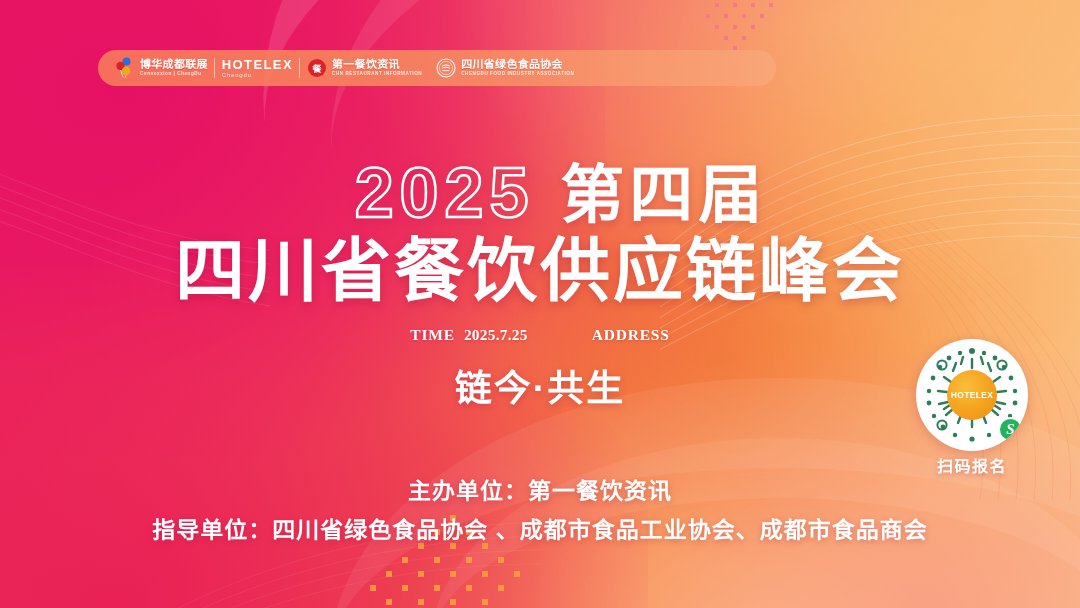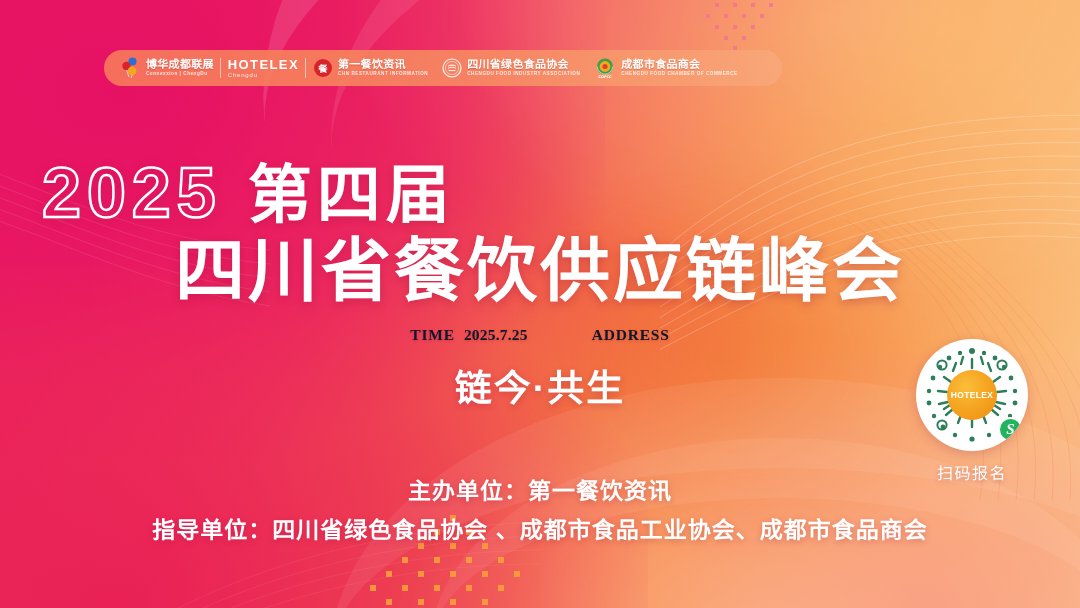--- a/index.html
+++ b/index.html
@@ -110,21 +110,21 @@
     width: 150px; height: 62px;
   }
   .dots.bottom {
     left: 358px; bottom: 0px;
     width: 190px; height: 95px;
   }
 
   
   .logo-bar {
     position: absolute;
-    left: 104px; top: 50px;
+    left: 98px; top: 50px;
     width: 678px; height: 36px;
     border-radius: 18px;
     background: linear-gradient(100deg, rgba(247,118,92,.92) 0%, rgba(247,134,92,.88) 35%, rgba(248,152,104,.82) 68%, rgba(249,170,126,.72) 100%);
     display: flex;
     align-items: center;
     padding: 0 10px;
     gap: 0;
   }
   .logo-slot {
     display: flex;
@@ -183,20 +183,21 @@
   
   .title-block {
     position: absolute;
     left: 0; right: 0;
     top: 158px;
     text-align: center;
   }
   .line-1 {
     display: flex;
     align-items: baseline;
+    justify-content: center;
     gap: 26px;
     line-height: 1;
     padding-left: 42px;
   }
   .year {
     font-size: 70px;
     font-weight: bold;
     letter-spacing: 6px;
     color: transparent;
     -webkit-text-stroke: 2.5px #ffffff;
@@ -221,21 +222,21 @@
     font-family: "Liberation Sans", "DejaVu Sans", sans-serif;
     text-shadow: 0 3px 10px rgba(150,10,50,.30);
   }
 
   .meta-row {
     margin-top: 16px;
     display: flex;
     justify-content: center;
     align-items: baseline;
     gap: 64px;
-    color: #0f172a;
+    color: #ffffff;
     font-family: "Liberation Serif", "DejaVu Serif", serif;
     font-weight: bold;
     font-size: 15.5px;
     letter-spacing: .2px;
     text-shadow: 0 1px 3px rgba(150,10,50,.3);
   }
   .meta-item { display: flex; align-items: baseline; gap: 9px; white-space: nowrap; }
   .meta-key { letter-spacing: .8px; }
 
   .slogan {
@@ -306,24 +307,24 @@
     display: flex;
     align-items: center;
     justify-content: center;
     color: #ffffff;
     font-size: 15px;
     font-weight: bold;
     font-family: "Liberation Serif", serif;
     font-style: italic;
   }
   .qr-caption {
-    margin-top: 9px;
+    margin-top: 2px;
     color: #ffffff;
     font-size: 16px;
-    font-weight: normal;
+    font-weight: bold;
     letter-spacing: 1.5px;
     font-family: "Liberation Sans", "DejaVu Sans", sans-serif;
     text-shadow: 0 2px 5px rgba(150,10,50,.3);
   }
 </style>
 </head>
 <body>
 
 <div class="poster">
 
@@ -481,33 +482,20 @@
         <circle cx="10" cy="10" r="9" fill="none" stroke="#ffffff" stroke-width="1.2" opacity=".9"></circle>
         <circle cx="10" cy="10" r="6.6" fill="none" stroke="#ffffff" stroke-width=".8" opacity=".7"></circle>
         <path d="M6 8.2 C8 6.6 12 6.6 14 8.2 M6 10.4 C8 8.8 12 8.8 14 10.4 M6.6 12.6 H13.4" stroke="#ffffff" stroke-width="1" fill="none" opacity=".95"></path>
       </svg>
       <span class="logo-txt">
         <span class="logo-cn">四川省绿色食品协会</span>
         <span class="logo-en">CHENGDU FOOD INDUSTRY ASSOCIATION</span>
       </span>
     </div>
 
-    <div class="logo-slot">
-      <svg class="logo-mark" width="22" height="22" viewBox="0 0 22 22">
-        <circle cx="11" cy="9.5" r="8" fill="#3f9e4d"></circle>
-        <circle cx="11" cy="9.5" r="5.4" fill="#f0a81e"></circle>
-        <circle cx="11" cy="9.5" r="2.6" fill="#e2412a"></circle>
-        <path d="M3.4 9.5 a7.6 7.6 0 0 0 15.2 0" fill="none" stroke="#ffffff" stroke-width="1" opacity=".55"></path>
-        <text x="11" y="21" font-size="3.6" font-family="DejaVu Sans, sans-serif" font-weight="bold" fill="#ffffff" text-anchor="middle">CDFCC</text>
-      </svg>
-      <span class="logo-txt">
-        <span class="logo-cn">成都市食品商会</span>
-        <span class="logo-en">CHENGDU FOOD CHAMBER OF COMMERCE</span>
-      </span>
-    </div>
 
   </div>
 
   <div class="title-block">
     <div class="line-1">
       <span class="year">2025</span>
       <span class="edition">第四届</span>
     </div>
     <div class="line-2">四川省餐饮供应链峰会</div>
 

